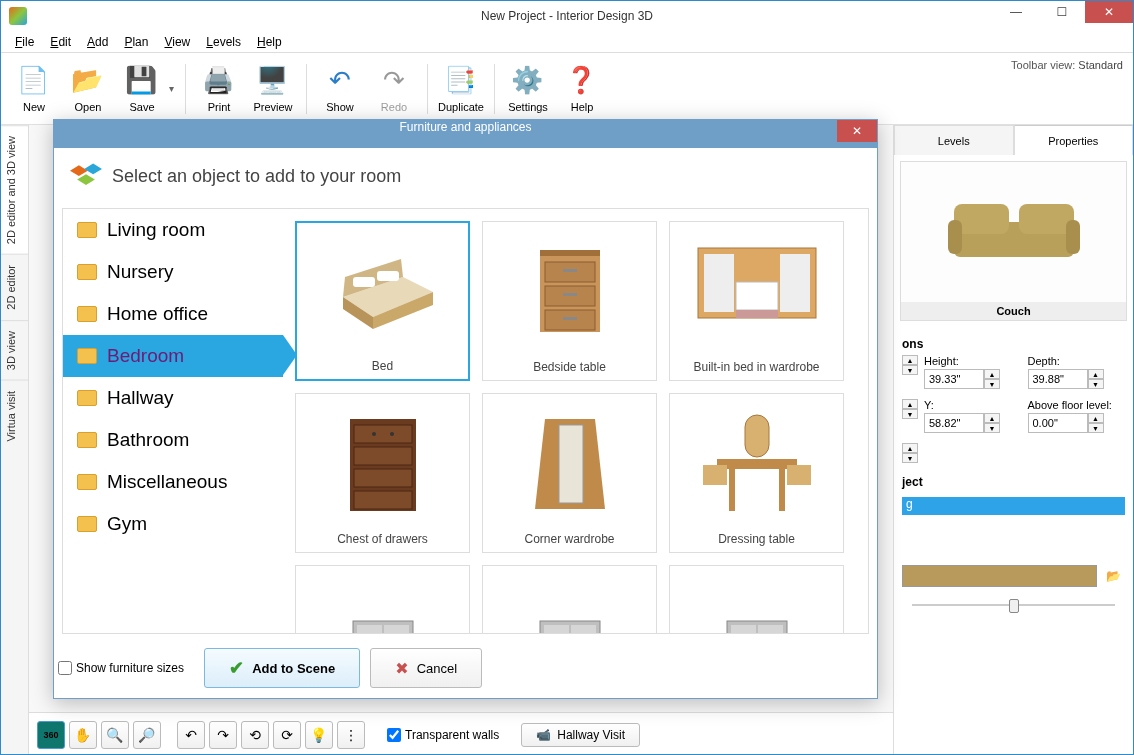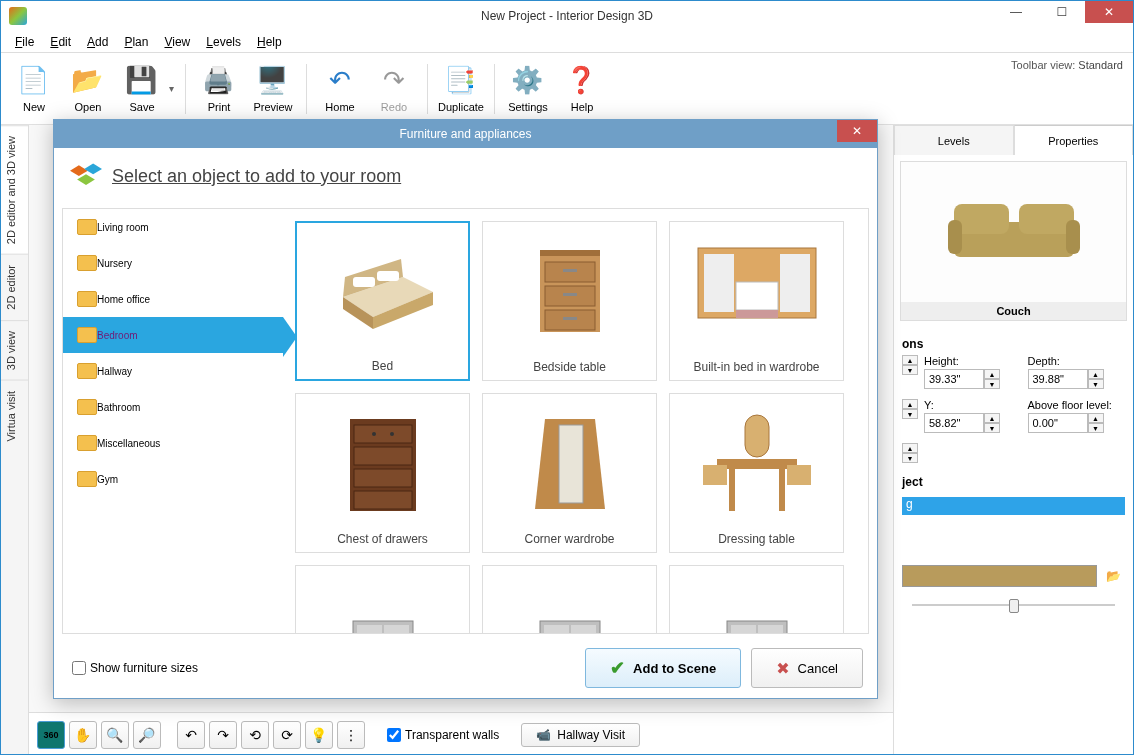--- a/index.html
+++ b/index.html
@@ -48,37 +48,37 @@
 .spin-btns div { width: 16px; height: 10px; border: 1px solid #bbb; font-size: 7px; display: flex; align-items: center; justify-content: center; background: #f5f5f5; cursor: pointer; }
 .mat-row { height: 22px; background: #b89b5c; border: 1px solid #999; margin: 6px 0; display: flex; }
 .folder-btn { width: 22px; height: 18px; display: flex; align-items: center; justify-content: center; cursor: pointer; }
 .slider { position: relative; height: 16px; margin: 4px 10px; }
 .slider-track { position: absolute; top: 7px; left: 0; right: 0; height: 2px; background: #ccc; }
 .slider-thumb { position: absolute; top: 2px; left: 48%; width: 10px; height: 14px; background: #f0f0f0; border: 1px solid #888; border-radius: 2px; cursor: pointer; }
 .select-row { height: 18px; background: #2ea3e8; color: #fff; margin: 4px 0; }
 
 
 .dialog { position: absolute; left: 52px; top: 118px; width: 825px; height: 580px; background: #fff; border: 1px solid #6f9fc7; box-shadow: 0 4px 20px rgba(0,0,0,0.25); display: flex; flex-direction: column; }
-.dlg-title { height: 28px; background: #6f9fc7; color: #fff; display: flex; align-items: center; justify-content: center; font-size: 12px; position: relative; }
+.dlg-title { height: 28px; background: #6f9fc7; color: #fff; display: flex; align-items: flex-start; justify-content: center; font-size: 12px; position: relative; }
 .dlg-close { position: absolute; right: 0; top: 0; width: 40px; height: 22px; background: #c8504f; color: #fff; display: flex; align-items: center; justify-content: center; font-size: 12px; cursor: pointer; }
-.dlg-header { padding: 12px 16px; font-size: 18px; display: flex; align-items: center; gap: 10px; color: #444; text-decoration: underline; }
+.dlg-header { padding: 12px 16px; font-size: 18px; display: flex; align-items: center; gap: 10px; color: #444; }
 .dlg-header .hicon { width: 32px; height: 32px; display: flex; align-items: center; justify-content: center; }
 .dlg-body { flex: 1; display: flex; margin: 4px 8px; border: 1px solid #ddd; background: #fff; overflow: hidden; }
 .cat-list { width: 220px; background: #fff; }
-.cat-item { display: flex; align-items: center; gap: 0; padding: 10px 14px; font-size: 10px; cursor: pointer; position: relative; }
+.cat-item { display: flex; align-items: center; gap: 10px; padding: 10px 14px; font-size: 19px; cursor: pointer; position: relative; }
 .cat-item .folder { width: 20px; height: 16px; background: #f4c04e; border-radius: 2px; border: 1px solid #d9a02f; }
 .cat-item.active { background: #2aa6e0; color: #701a75; }
 .cat-item.active::after { content: ""; position: absolute; right: -14px; top: 0; border-top: 20px solid transparent; border-bottom: 20px solid transparent; border-left: 14px solid #2aa6e0; }
 .item-grid-wrap { flex: 1; position: relative; overflow: hidden; }
 .item-grid { display: grid; grid-template-columns: repeat(3, 1fr); gap: 12px; padding: 12px 24px 12px 12px; height: 100%; overflow-y: scroll; }
 .item-card { border: 1px solid #ddd; background: #fff; display: flex; flex-direction: column; align-items: center; justify-content: flex-end; height: 160px; cursor: pointer; padding: 6px; }
 .item-card.selected { border: 2px solid #2aa6e0; }
 .item-card .thumb { flex: 1; display: flex; align-items: center; justify-content: center; width: 100%; }
 .item-card .caption { font-size: 12px; padding-top: 4px; color: #444; text-align: right; }
-.dlg-footer { display: flex; align-items: center; justify-content: space-between; padding: 10px 14px; }
+.dlg-footer { display: flex; align-items: center; padding: 10px 0; gap: 20px; }
 .dlg-btn { padding: 8px 24px; border: 1px solid #bbb; border-radius: 3px; cursor: pointer; font-size: 13px; display: flex; align-items: center; gap: 8px; background: linear-gradient(#fff,#f0f0f0); }
 .dlg-btn.primary { background: linear-gradient(#f5fbff,#dceefa); border-color: #7fb8de; font-weight: 600; }
 </style>
 </head>
 <body>
 
 <div class="titlebar">
   <div class="app-icon"></div>
   <div class="title">New Project - Interior Design 3D</div>
   <div class="win-controls">
@@ -117,21 +117,21 @@
       <div class="ico">🖨️</div>
       <span>Print</span>
     </div>
   <div class="tool-btn">
       <div class="ico">🖥️</div>
       <span>Preview</span>
     </div>
   <div class="tool-sep"></div>
   <div class="tool-btn">
       <div class="ico" style="color:#2a7dc9">↶</div>
-      <span>Home</span>
+      <span>Show</span>
     </div>
   <div class="tool-btn" style="opacity:0.4">
       <div class="ico">↷</div>
       <span>Redo</span>
     </div>
   <div class="tool-sep"></div>
   <div class="tool-btn">
       <div class="ico">📑</div>
       <span>Duplicate</span>
     </div>

